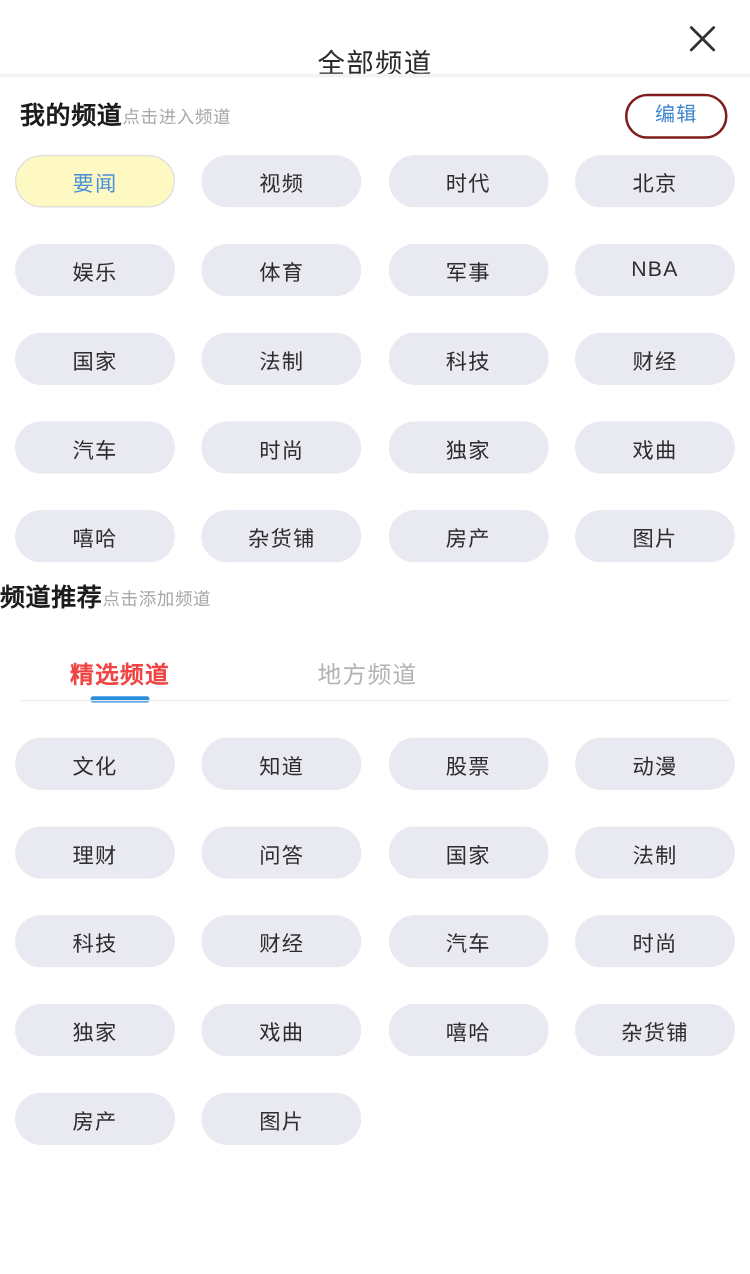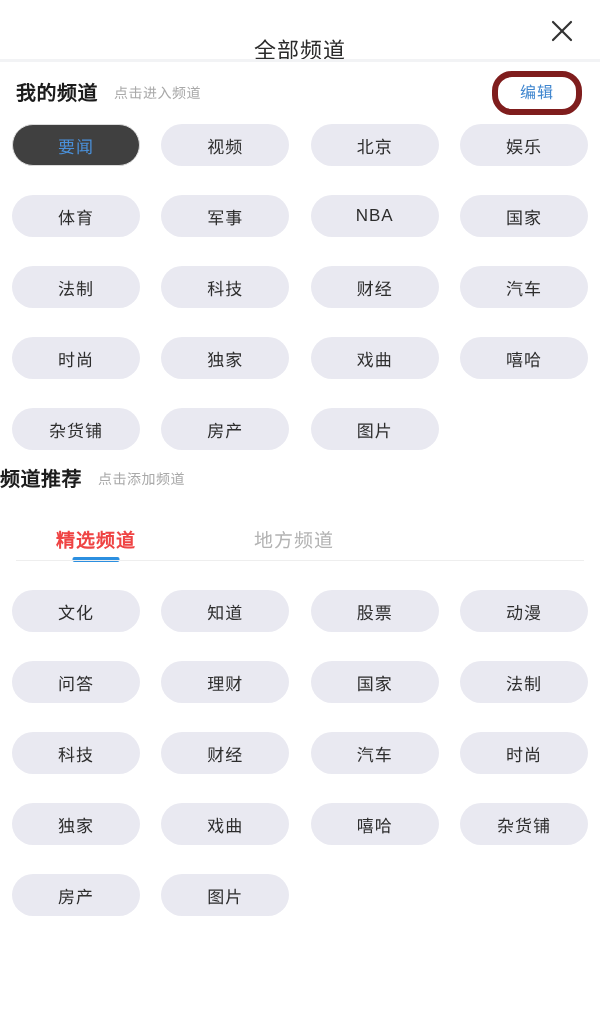--- a/index.html
+++ b/index.html
@@ -67,27 +67,26 @@
   .section-title {
     font-size: 20px;
     font-weight: bold;
     color: #1c1c1c;
     letter-spacing: 0.5px;
     line-height: 1;
   }
   .section-hint {
     font-size: 14px;
     color: #a9a9a9;
-    margin-left: 16px;
     letter-spacing: 0.5px;
     line-height: 1;
   }
   .edit-btn {
     margin-left: auto;
-    border: 6px solid #7f1d1d;
+    border: 2px solid #7f1d1d;
     border-radius: 20px;
     color: #3f86cf;
     font-size: 16px;
     padding: 8px 22px;
     line-height: 1;
     background: #ffffff;
     cursor: pointer;
     letter-spacing: 1px;
   }
 
@@ -108,21 +107,21 @@
     justify-content: center;
     font-size: 17px;
     color: #2d2d2d;
     letter-spacing: 1px;
     box-sizing: border-box;
     border: 1px solid transparent;
     cursor: pointer;
     user-select: none;
   }
   .pill.selected {
-    background: #404040;
+    background: #fef9c3;
     border: 1px solid #dcdcdc;
     color: #4a90d9;
   }
 
   .my-channels-wrap { padding-bottom: 0; }
 
   
   .rec-head {
     display: flex;
     align-items: center;
@@ -206,20 +205,21 @@
 
 <div class="section-head">
   <div class="section-title">我的频道</div>
   <div class="section-hint">点击进入频道</div>
   <button class="edit-btn">编辑</button>
 </div>
 
 <div class="pill-grid my-channels-wrap" id="my-channels-grid">
     <div class="pill selected">要闻</div>
     <div class="pill">视频</div>
+    <div class="pill">时代</div>
     <div class="pill">北京</div>
     <div class="pill">娱乐</div>
     <div class="pill">体育</div>
     <div class="pill">军事</div>
     <div class="pill">NBA</div>
     <div class="pill">国家</div>
     <div class="pill">法制</div>
     <div class="pill">科技</div>
     <div class="pill">财经</div>
     <div class="pill">汽车</div>
@@ -245,22 +245,22 @@
   <div class="tab active">精选频道</div>
     <div class="tab">地方频道</div>
     <div class="tabs-rule"></div>
 </div>
 
 <div class="pill-grid" id="recommend-grid" style="margin-top:28px;">
     <div class="pill">文化</div>
     <div class="pill">知道</div>
     <div class="pill">股票</div>
     <div class="pill">动漫</div>
+    <div class="pill">理财</div>
     <div class="pill">问答</div>
-    <div class="pill">理财</div>
     <div class="pill">国家</div>
     <div class="pill">法制</div>
     <div class="pill">科技</div>
     <div class="pill">财经</div>
     <div class="pill">汽车</div>
     <div class="pill">时尚</div>
     <div class="pill">独家</div>
     <div class="pill">戏曲</div>
     <div class="pill">嘻哈</div>
     <div class="pill">杂货铺</div>

